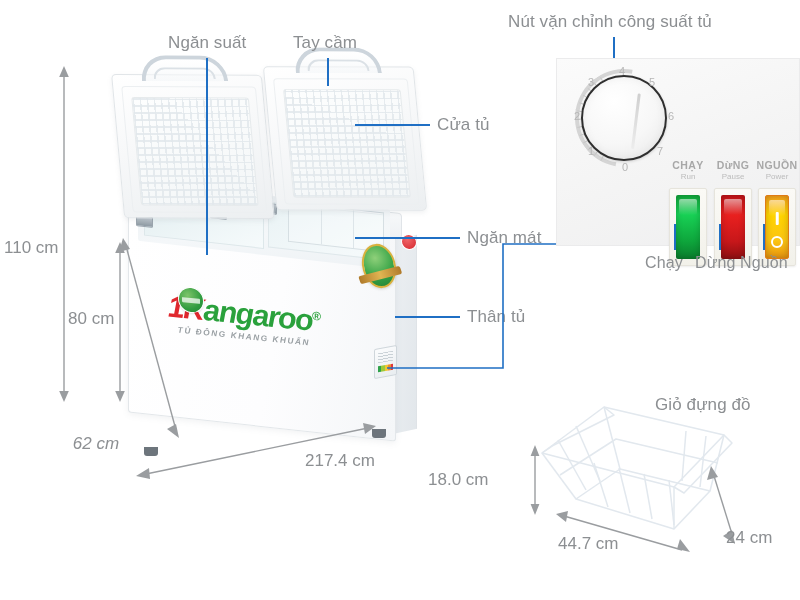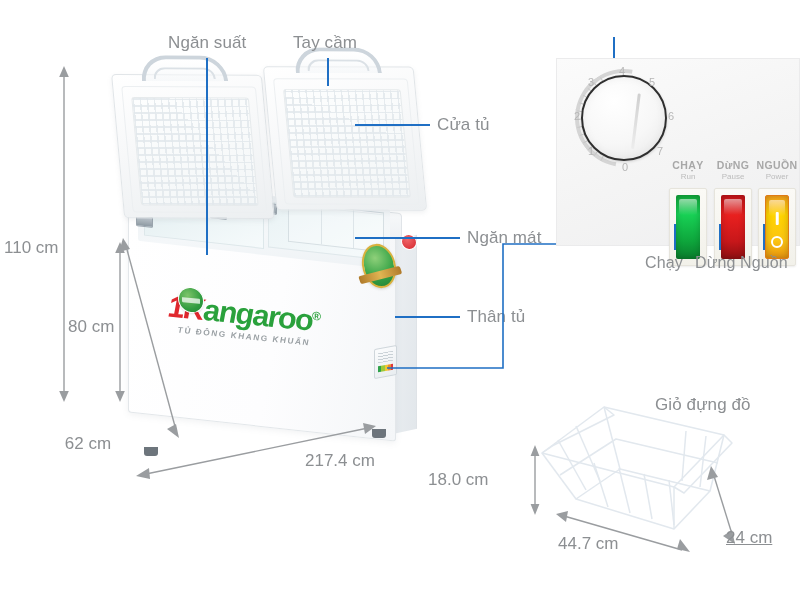--- a/index.html
+++ b/index.html
@@ -366,20 +366,21 @@
   <div class="lbl" style="left:467px; top:228px;">Ngăn mát</div>
   <div class="leader h" style="left:355px; top:237px; width:105px;"></div>
 
   <div class="lbl" style="left:467px; top:307px;">Thân tủ</div>
   <div class="leader h" style="left:395px; top:316px; width:65px;"></div>
 
   <svg style="position:absolute; left:385px; top:240px; width:180px; height:130px;">
     <polyline points="2,128 118,128 118,4 175,4" fill="none" stroke="#1f6fc4" stroke-width="1.6"></polyline>
   </svg>
 
+  <div class="lbl" style="left:508px; top:12px;">Nút vặn chỉnh công suất tủ</div>
   <div class="leader v" style="left:613px; top:37px; height:70px;"></div>
 
   <div id="panel">
 
     <div class="knob-wrap">
       <div class="knob-arc"></div>
       <div class="tickgroup">
         <div class="tick" style="transform:rotate(-150deg)"></div>
         <div class="tick" style="transform:rotate(-140deg)"></div>
         <div class="tick" style="transform:rotate(-130deg)"></div>
@@ -453,28 +454,28 @@
     <polygon points="12,0 7.2,11 16.8,11" fill="#9a9da0"></polygon>
     <polygon points="12,336 7.2,325 16.8,325" fill="#9a9da0"></polygon>
   </svg>
   <div class="dim" style="left:4px; top:238px;">110 cm</div>
 
   <svg style="position:absolute; left:108px; top:242px; width:24px; height:160px;">
     <line x1="12" y1="8" x2="12" y2="152" stroke="#9a9da0" stroke-width="1.4"></line>
     <polygon points="12,0 7.2,11 16.8,11" fill="#9a9da0"></polygon>
     <polygon points="12,160 7.2,149 16.8,149" fill="#9a9da0"></polygon>
   </svg>
-  <div class="dim" style="left:68px; top:317px;">80 cm</div>
+  <div class="dim" style="left:68px; top:309px;">80 cm</div>
 
   <svg style="position:absolute; left:118px; top:238px; width:66px; height:200px;">
     <line x1="8" y1="8" x2="58" y2="192" stroke="#9a9da0" stroke-width="1.4"></line>
     <polygon points="5,0 1,14 12,11" fill="#9a9da0"></polygon>
     <polygon points="61,200 49,191 58,186" fill="#9a9da0"></polygon>
   </svg>
-  <div class="dim" style="left:4px; top:434px; width:168px;">
+  <div class="dim" style="left:12px; top:434px; width:168px;font-style:italic;">
     <span>62 cm</span><br>
   </div>
 
   <svg style="position:absolute; left:136px; top:420px; width:240px; height:62px;">
     <line x1="10" y1="54" x2="232" y2="8" stroke="#9a9da0" stroke-width="1.4"></line>
     <polygon points="0,56 13,48 14,59" fill="#9a9da0"></polygon>
     <polygon points="240,6 227,3 229,14" fill="#9a9da0"></polygon>
   </svg>
   <div class="dim" style="left:305px; top:451px;">217.4 cm</div>
 
@@ -524,15 +525,15 @@
     <polygon points="0,6 12,3 10,14" fill="#9a9da0"></polygon>
     <polygon points="134,44 121,41 124,31" fill="#9a9da0"></polygon>
   </svg>
   <div class="dim" style="left:558px; top:534px;">44.7 cm</div>
 
   <svg style="position:absolute; left:704px; top:466px; width:40px; height:78px;">
     <line x1="28" y1="68" x2="10" y2="10" stroke="#9a9da0" stroke-width="1.4"></line>
     <polygon points="7,0 3,14 14,11" fill="#9a9da0"></polygon>
     <polygon points="31,78 19,70 28,64" fill="#9a9da0"></polygon>
   </svg>
-  <div class="dim" style="left:726px; top:528px;text-decoration:underline;">24 cm</div>
+  <div class="dim" style="left:726px; top:528px;">24 cm</div>
 
 </div>
 
 </body></html>

